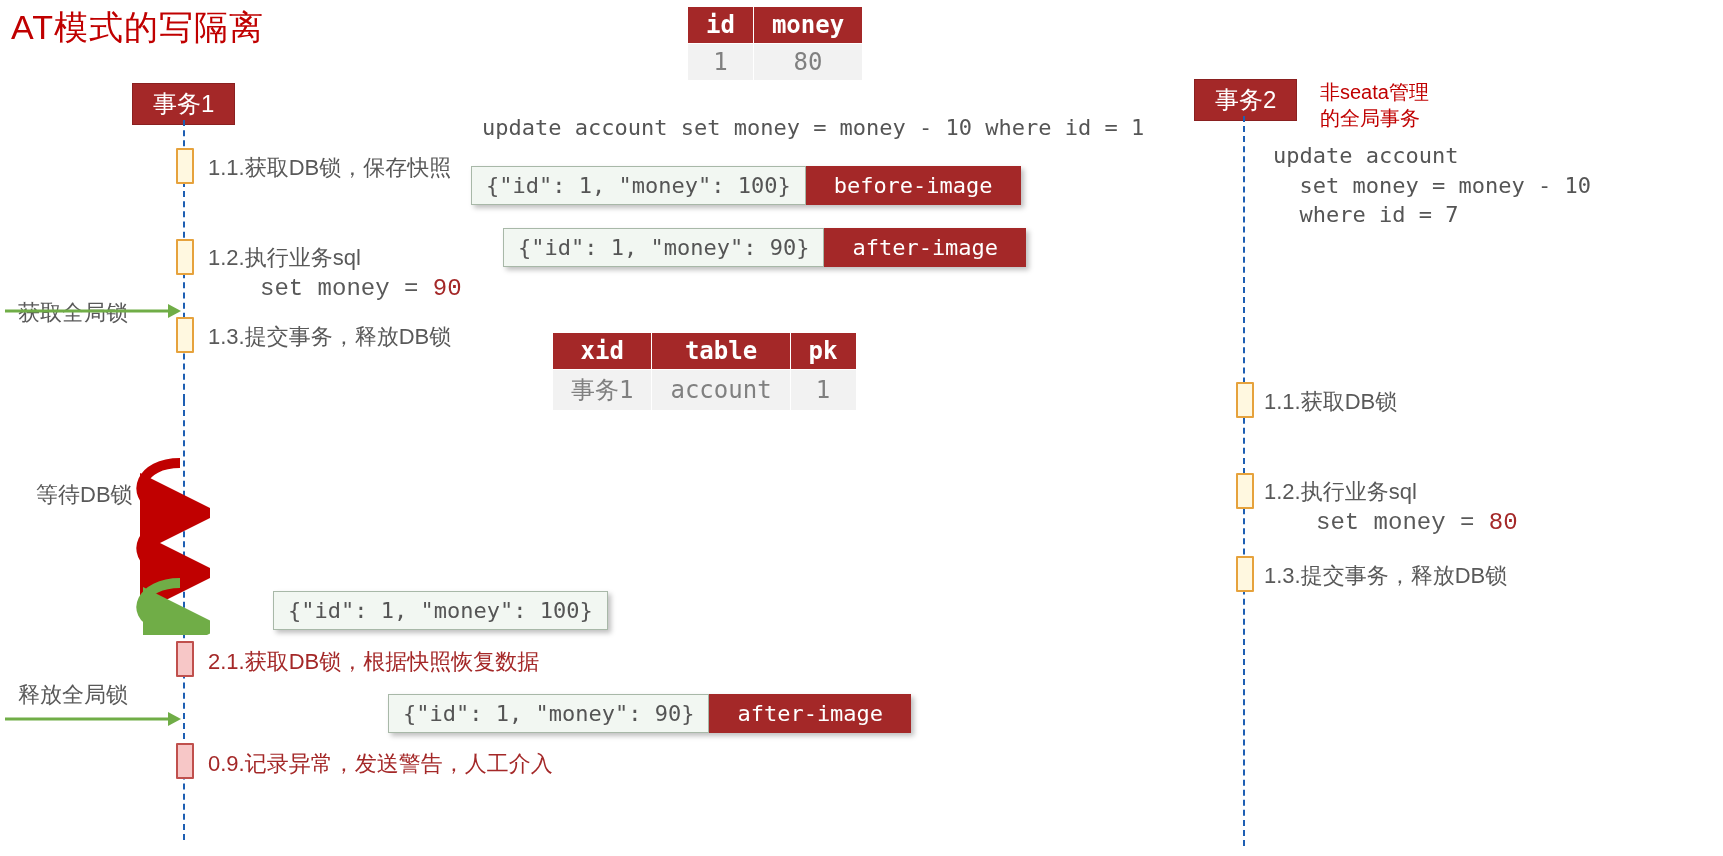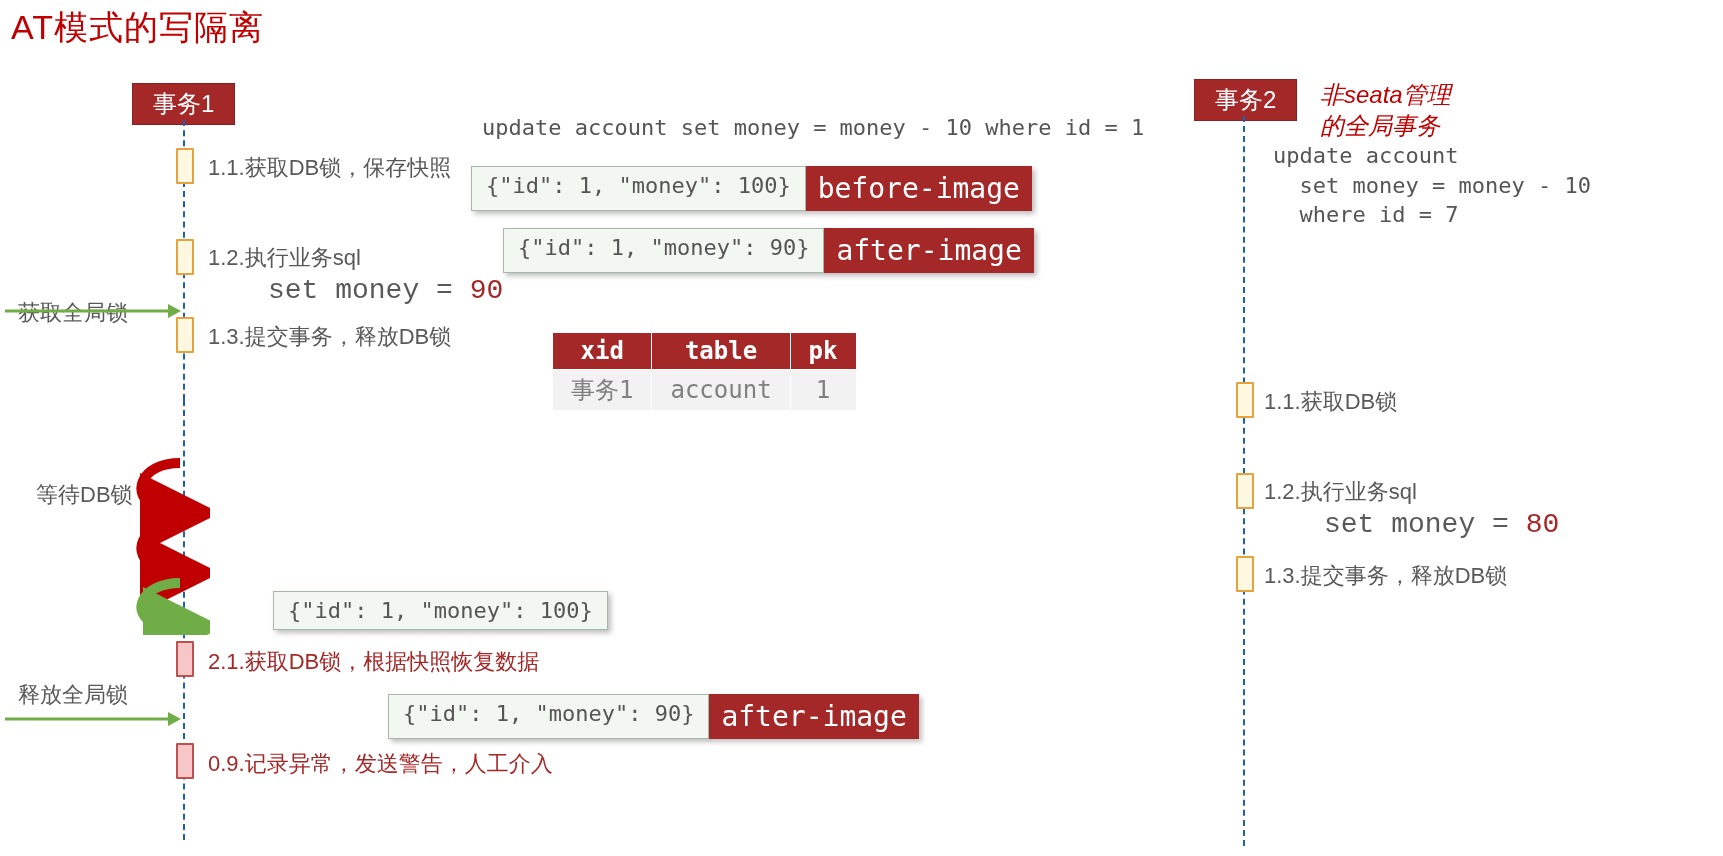--- a/index.html
+++ b/index.html
@@ -52,24 +52,23 @@
   
   .step {
     position: absolute;
     font-size: 22px;
     color: #595959;
     white-space: nowrap;
   }
   .step.red { color: #a42828; }
   .sub {
     position: absolute;
-    font-size: 28px;
-    color: #595959;
-    white-space: nowrap;
-    margin-left: 8px;
+    font-size: 24px;
+    color: #595959;
+    white-space: nowrap;
   }
   .sub .code { color: #595959; }
   .sub .val { color: #a42828; }
   
   .side-note {
     position: absolute;
     font-size: 22px;
     color: #595959;
     white-space: nowrap;
   }
@@ -109,40 +108,39 @@
     font-family: Consolas, monospace;
     font-size: 22px;
     color: #555;
     padding: 6px 14px;
     white-space: nowrap;
   }
   .jtag {
     background: #a42828;
     color: #fff;
     font-family: Consolas, monospace;
-    font-size: 28px;
-    padding: 6px 12px;
+    font-size: 22px;
+    padding: 6px 28px;
     display: flex;
     align-items: center;
   }
   
   .sql {
     position: absolute;
     font-family: Consolas, monospace;
     font-size: 22px;
     color: #555;
     white-space: pre;
   }
   
   .red-note {
     position: absolute;
     color: #c00000;
-    font-size: 24px;
+    font-size: 20px;
     line-height: 1.3;
-    font-style: italic;
   }
 </style>
 </head>
 <body>
 
 <div class="canvas">
 
   <div class="title">AT模式的写隔离</div>
 
   <div class="tx-badge" style="left:132px; top:83px;">事务1</div>
@@ -186,20 +184,32 @@
       </marker>
       <marker id="greenArrow2" markerWidth="8" markerHeight="8" refX="4" refY="4" orient="auto">
         <path d="M0,0 L8,4 L0,8 Z" fill="#70ad47"></path>
       </marker>
     </defs>
     <path d="M50,8 C10,8 0,40 25,52 C40,58 50,58 50,58" fill="none" stroke="#c00000" stroke-width="10" marker-end="url(#redArrow)"></path>
     <path d="M50,68 C10,68 0,100 25,112 C40,118 50,118 50,118" fill="none" stroke="#c00000" stroke-width="10" marker-end="url(#redArrow)"></path>
     <path d="M50,128 C10,128 0,160 25,168 C40,172 53,172 53,172" fill="none" stroke="#70ad47" stroke-width="10" marker-end="url(#greenArrow2)"></path>
   </svg>
 
+  <table class="tbl" style="left:687px; top:6px;">
+    <tbody>
+        <tr>
+      <th>id</th>
+      <th>money</th>
+    </tr>
+    <tr>
+      <td>1</td>
+      <td>80</td>
+    </tr>
+  </tbody>
+    </table>
 
   <div class="sql" style="left:482px; top:115px;">update account set money = money - 10 where id = 1</div>
 
   <div class="jsonbox-wrap" style="left:471px; top:166px;">
     <div class="jsonbox">{"id": 1, "money": 100}</div>
     <div class="jtag">before-image</div>
   </div>
 
   <div class="jsonbox-wrap" style="left:503px; top:228px;">
     <div class="jsonbox">{"id": 1, "money": 90}</div>

